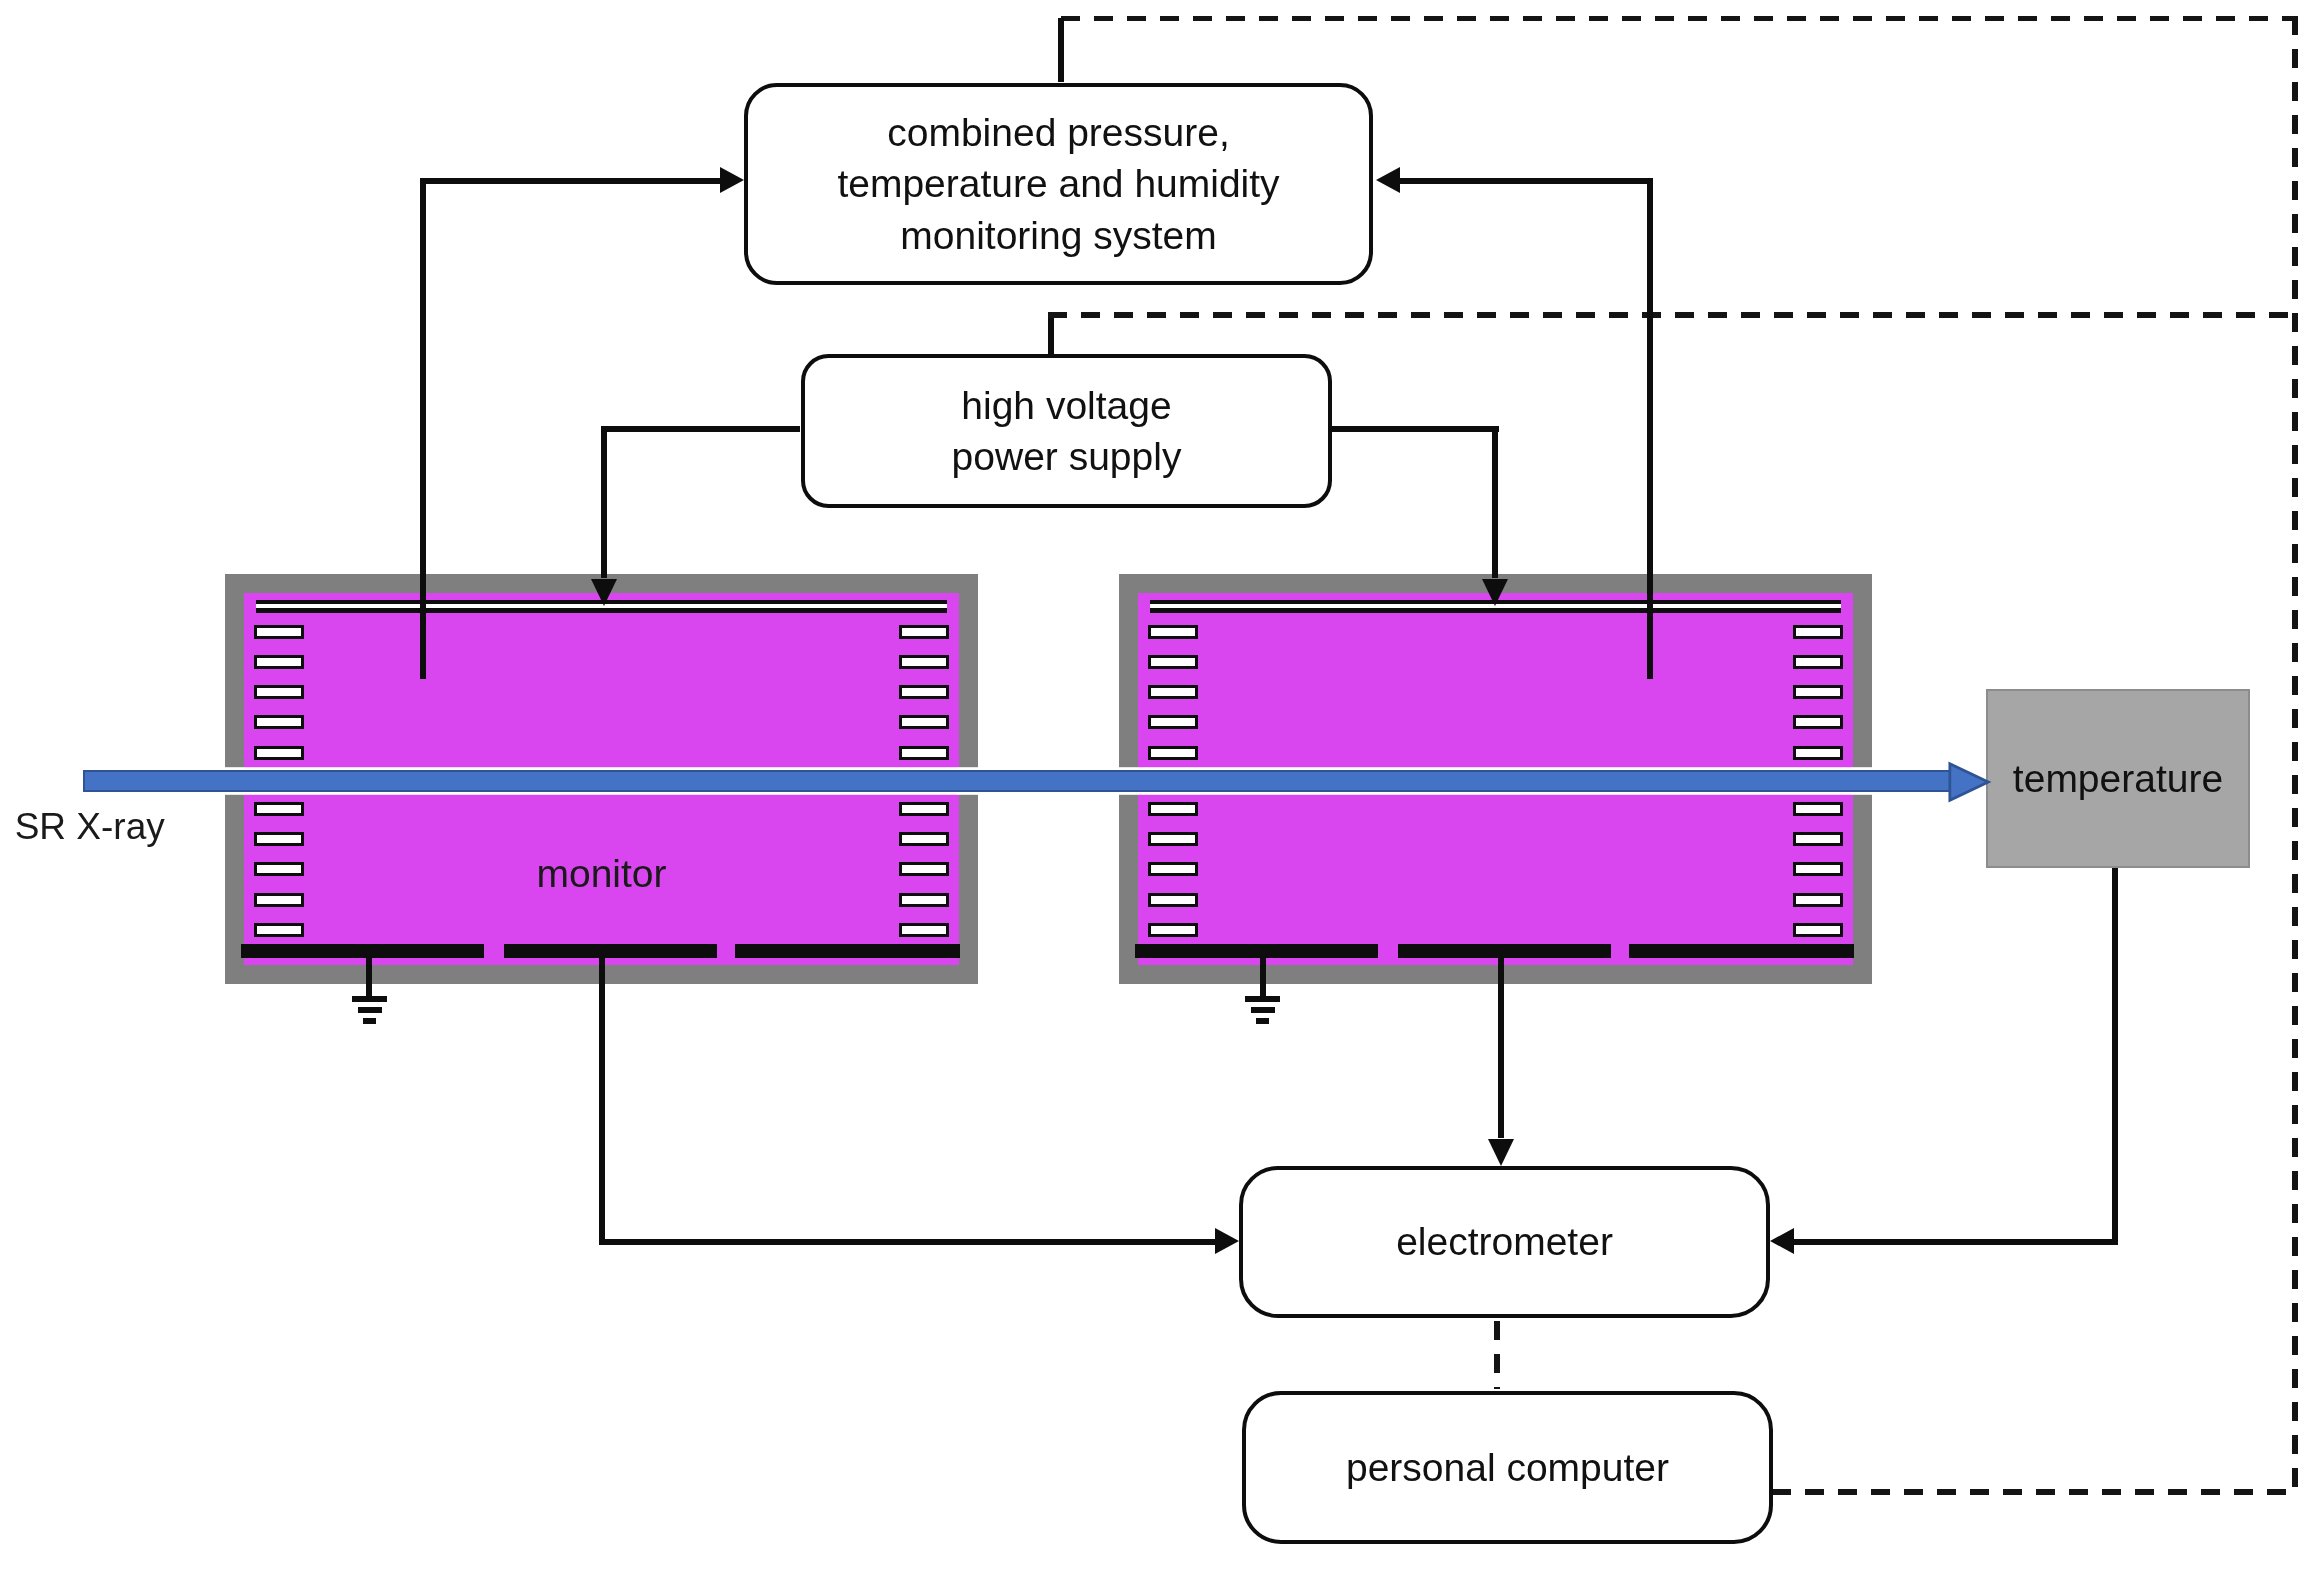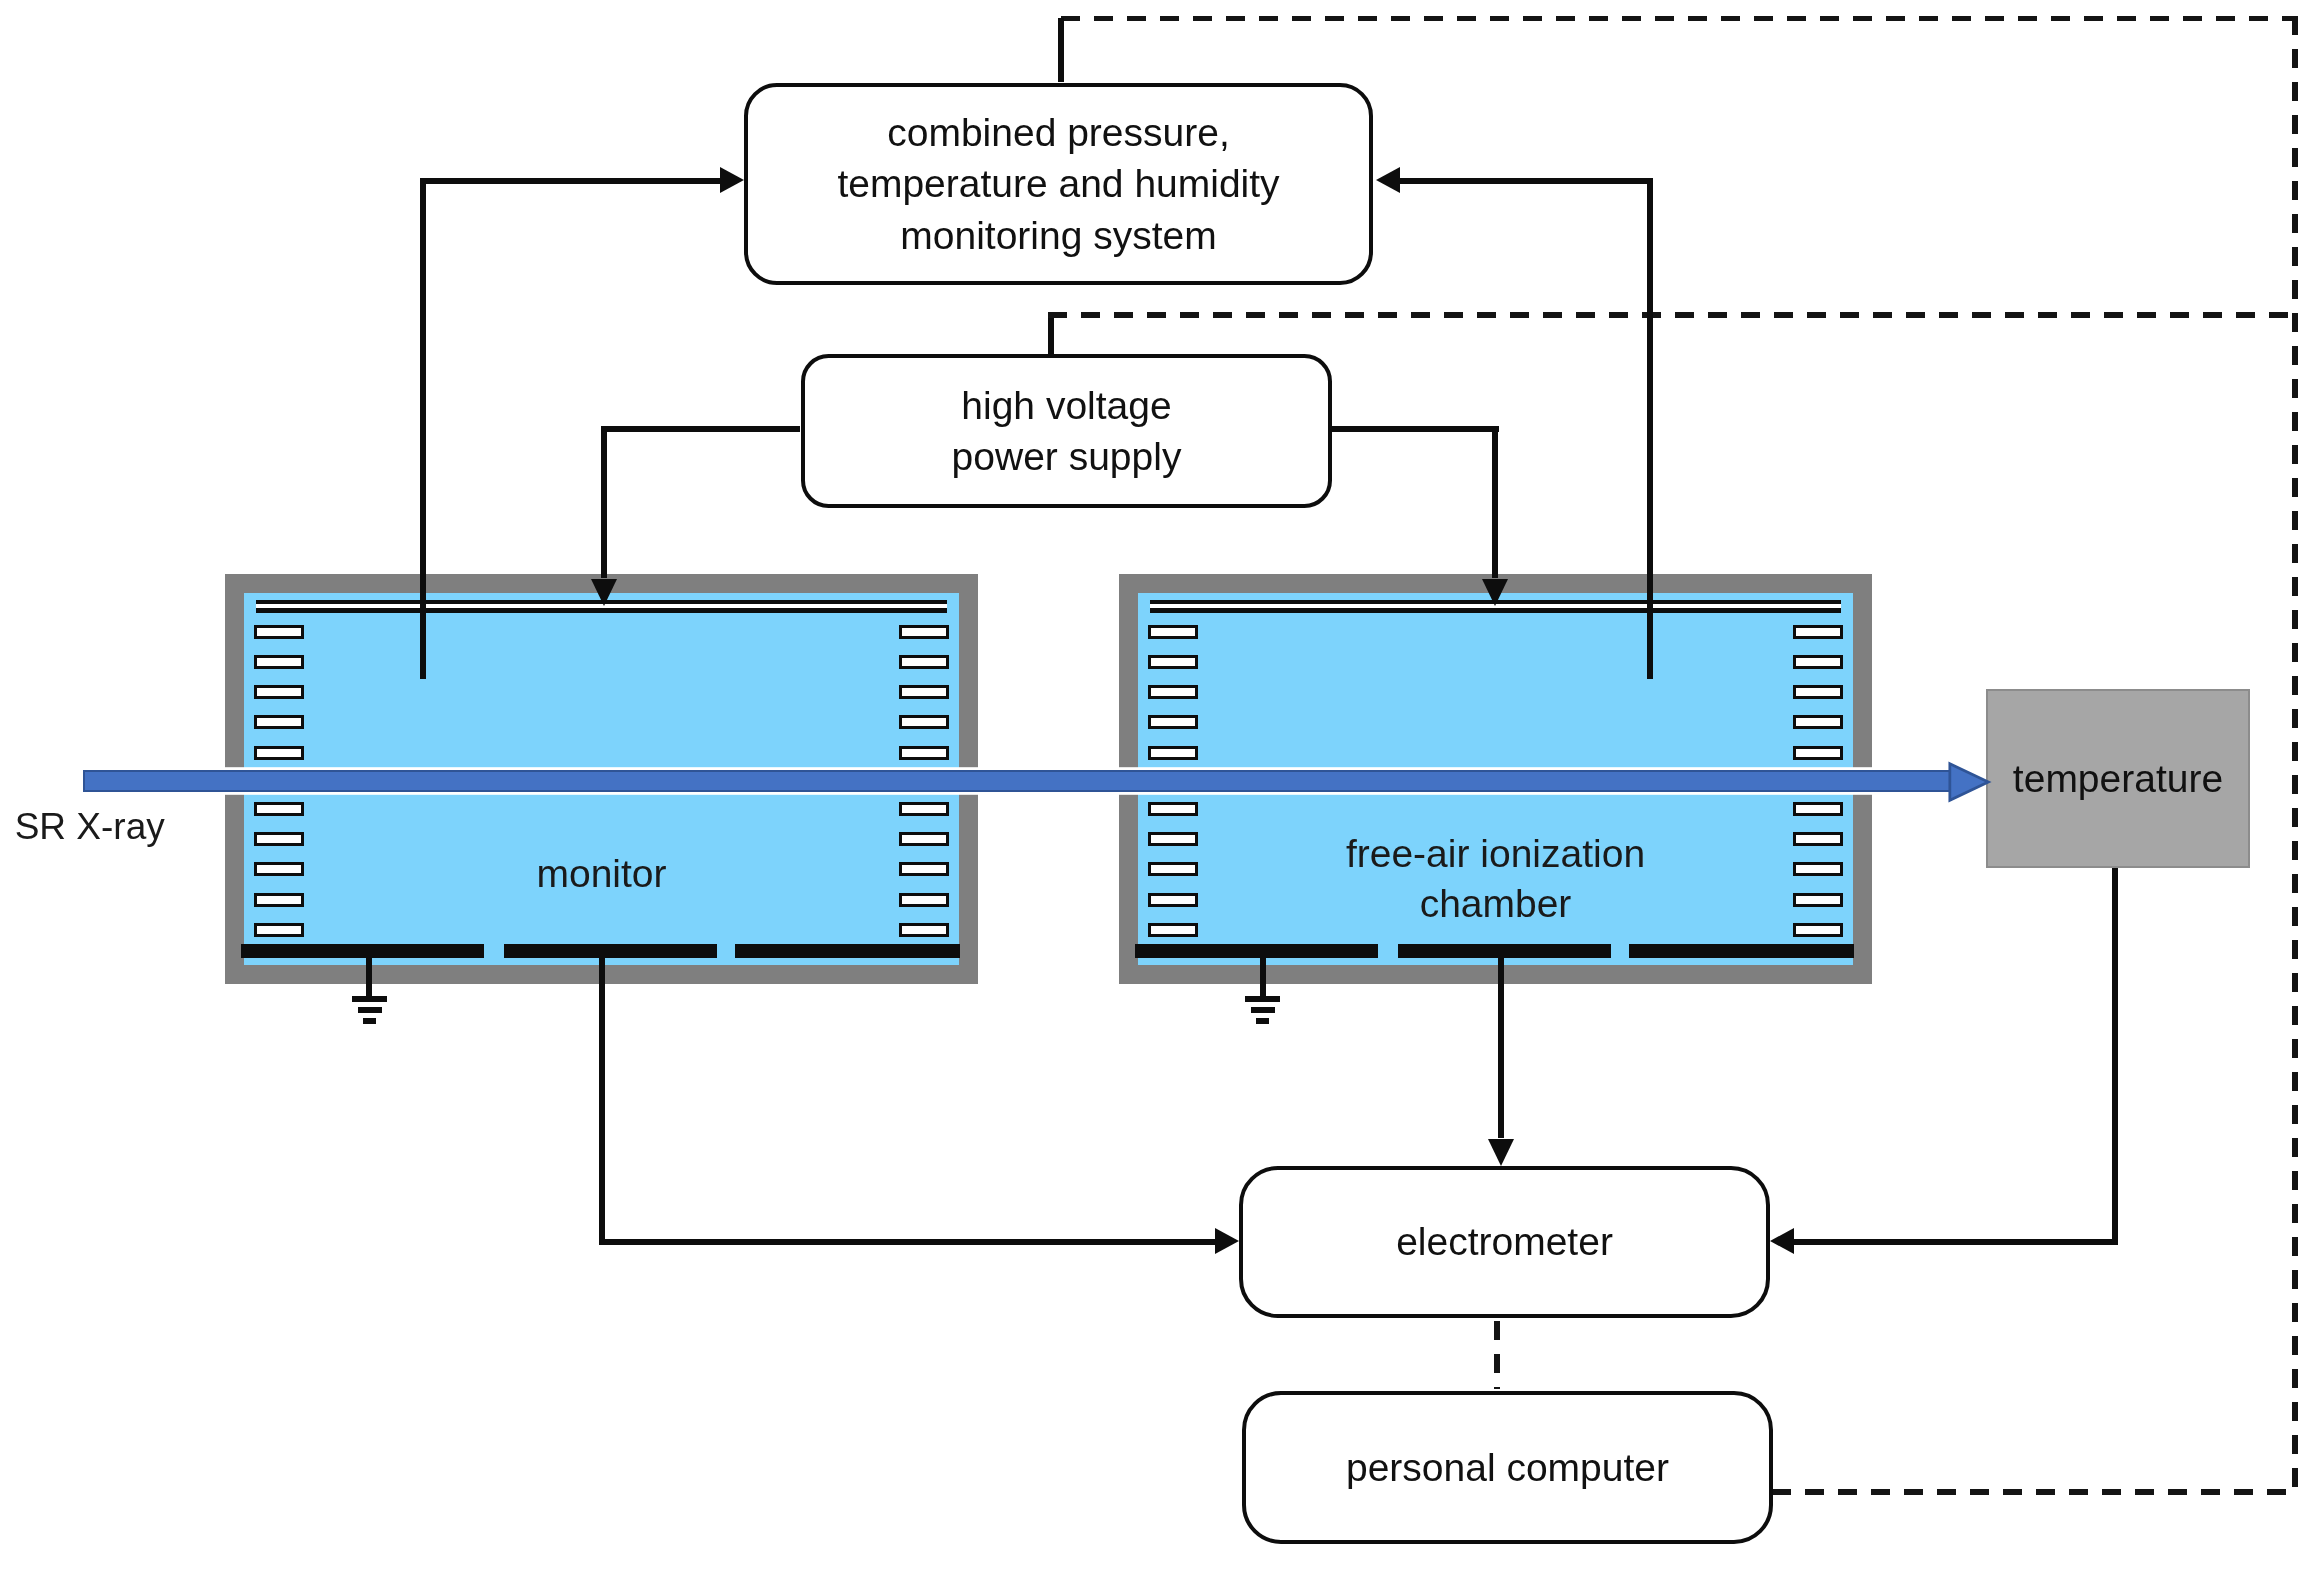--- a/index.html
+++ b/index.html
@@ -8,21 +8,21 @@
     font-family:"Liberation Sans","DejaVu Sans",sans-serif;color:#111;
   }
   
   .pbox{
     position:absolute;background:#fff;border:4.6px solid #0d0d0d;border-radius:33px;
     display:flex;align-items:center;justify-content:center;text-align:center;
     font-size:39px;line-height:1.32;white-space:pre-line;z-index:6;box-sizing:border-box;
   }
   
   .chamber{position:absolute;width:753px;height:410px;box-sizing:border-box;
-    border:19px solid var(--chamber-frame,#7f7f7f);background:#7dd3fc;z-index:2;}
+    border:19px solid var(--chamber-frame,#7f7f7f);background:#d946ef;z-index:2;}
   .chamber .inner{position:absolute;left:-19px;top:-19px;width:753px;height:410px;}
   .top-electrode{position:absolute;left:31px;right:31px;top:26px;height:13px;
     background:linear-gradient(#0d0d0d 0 3.7px,#fff 3.7px 8.3px,#0d0d0d 8.3px 13px);}
   .elec-col{position:absolute;top:0;width:50px;height:410px;}
   .elec-col.left{left:29px;} .elec-col.right{right:29px;}
   .elec{position:absolute;left:0;width:50px;height:13.8px;background:#fff;border:3.7px solid #0d0d0d;box-sizing:border-box;}
   .bbar{position:absolute;top:370px;height:13.8px;background:#0d0d0d;}
   .bbar.b1{left:15.6px;width:243px;} .bbar.b2{left:279px;width:213px;} .bbar.b3{left:510px;width:225px;}
   .chamber-label{position:absolute;left:0;right:0;text-align:center;font-size:39px;line-height:1.28;white-space:pre-line;color:#1a1a1a;}
   
@@ -163,22 +163,20 @@
           <div class="elec" style="top: 172px;"></div>
           <div class="elec" style="top: 228px;"></div>
           <div class="elec" style="top: 258px;"></div>
           <div class="elec" style="top: 288px;"></div>
           <div class="elec" style="top: 319px;"></div>
           <div class="elec" style="top: 349px;"></div>
         </div>
       <div class="bbar b1"></div>
       <div class="bbar b2"></div>
       <div class="bbar b3"></div>
-      <div class="chamber-label" style="top:255px;">free-air ionization
-chamber</div>
     </div>
   </div>
 
   <div class="photodiode">
     <span>temperature</span>
   </div>
 
   <div class="beam"></div>
   <svg class="beam-arrow" width="44" height="48" viewBox="0 0 48 52">
     <polygon points="2,6 44,26 2,46" fill="#4472c4" stroke="#2f5496" stroke-width="3"></polygon>

